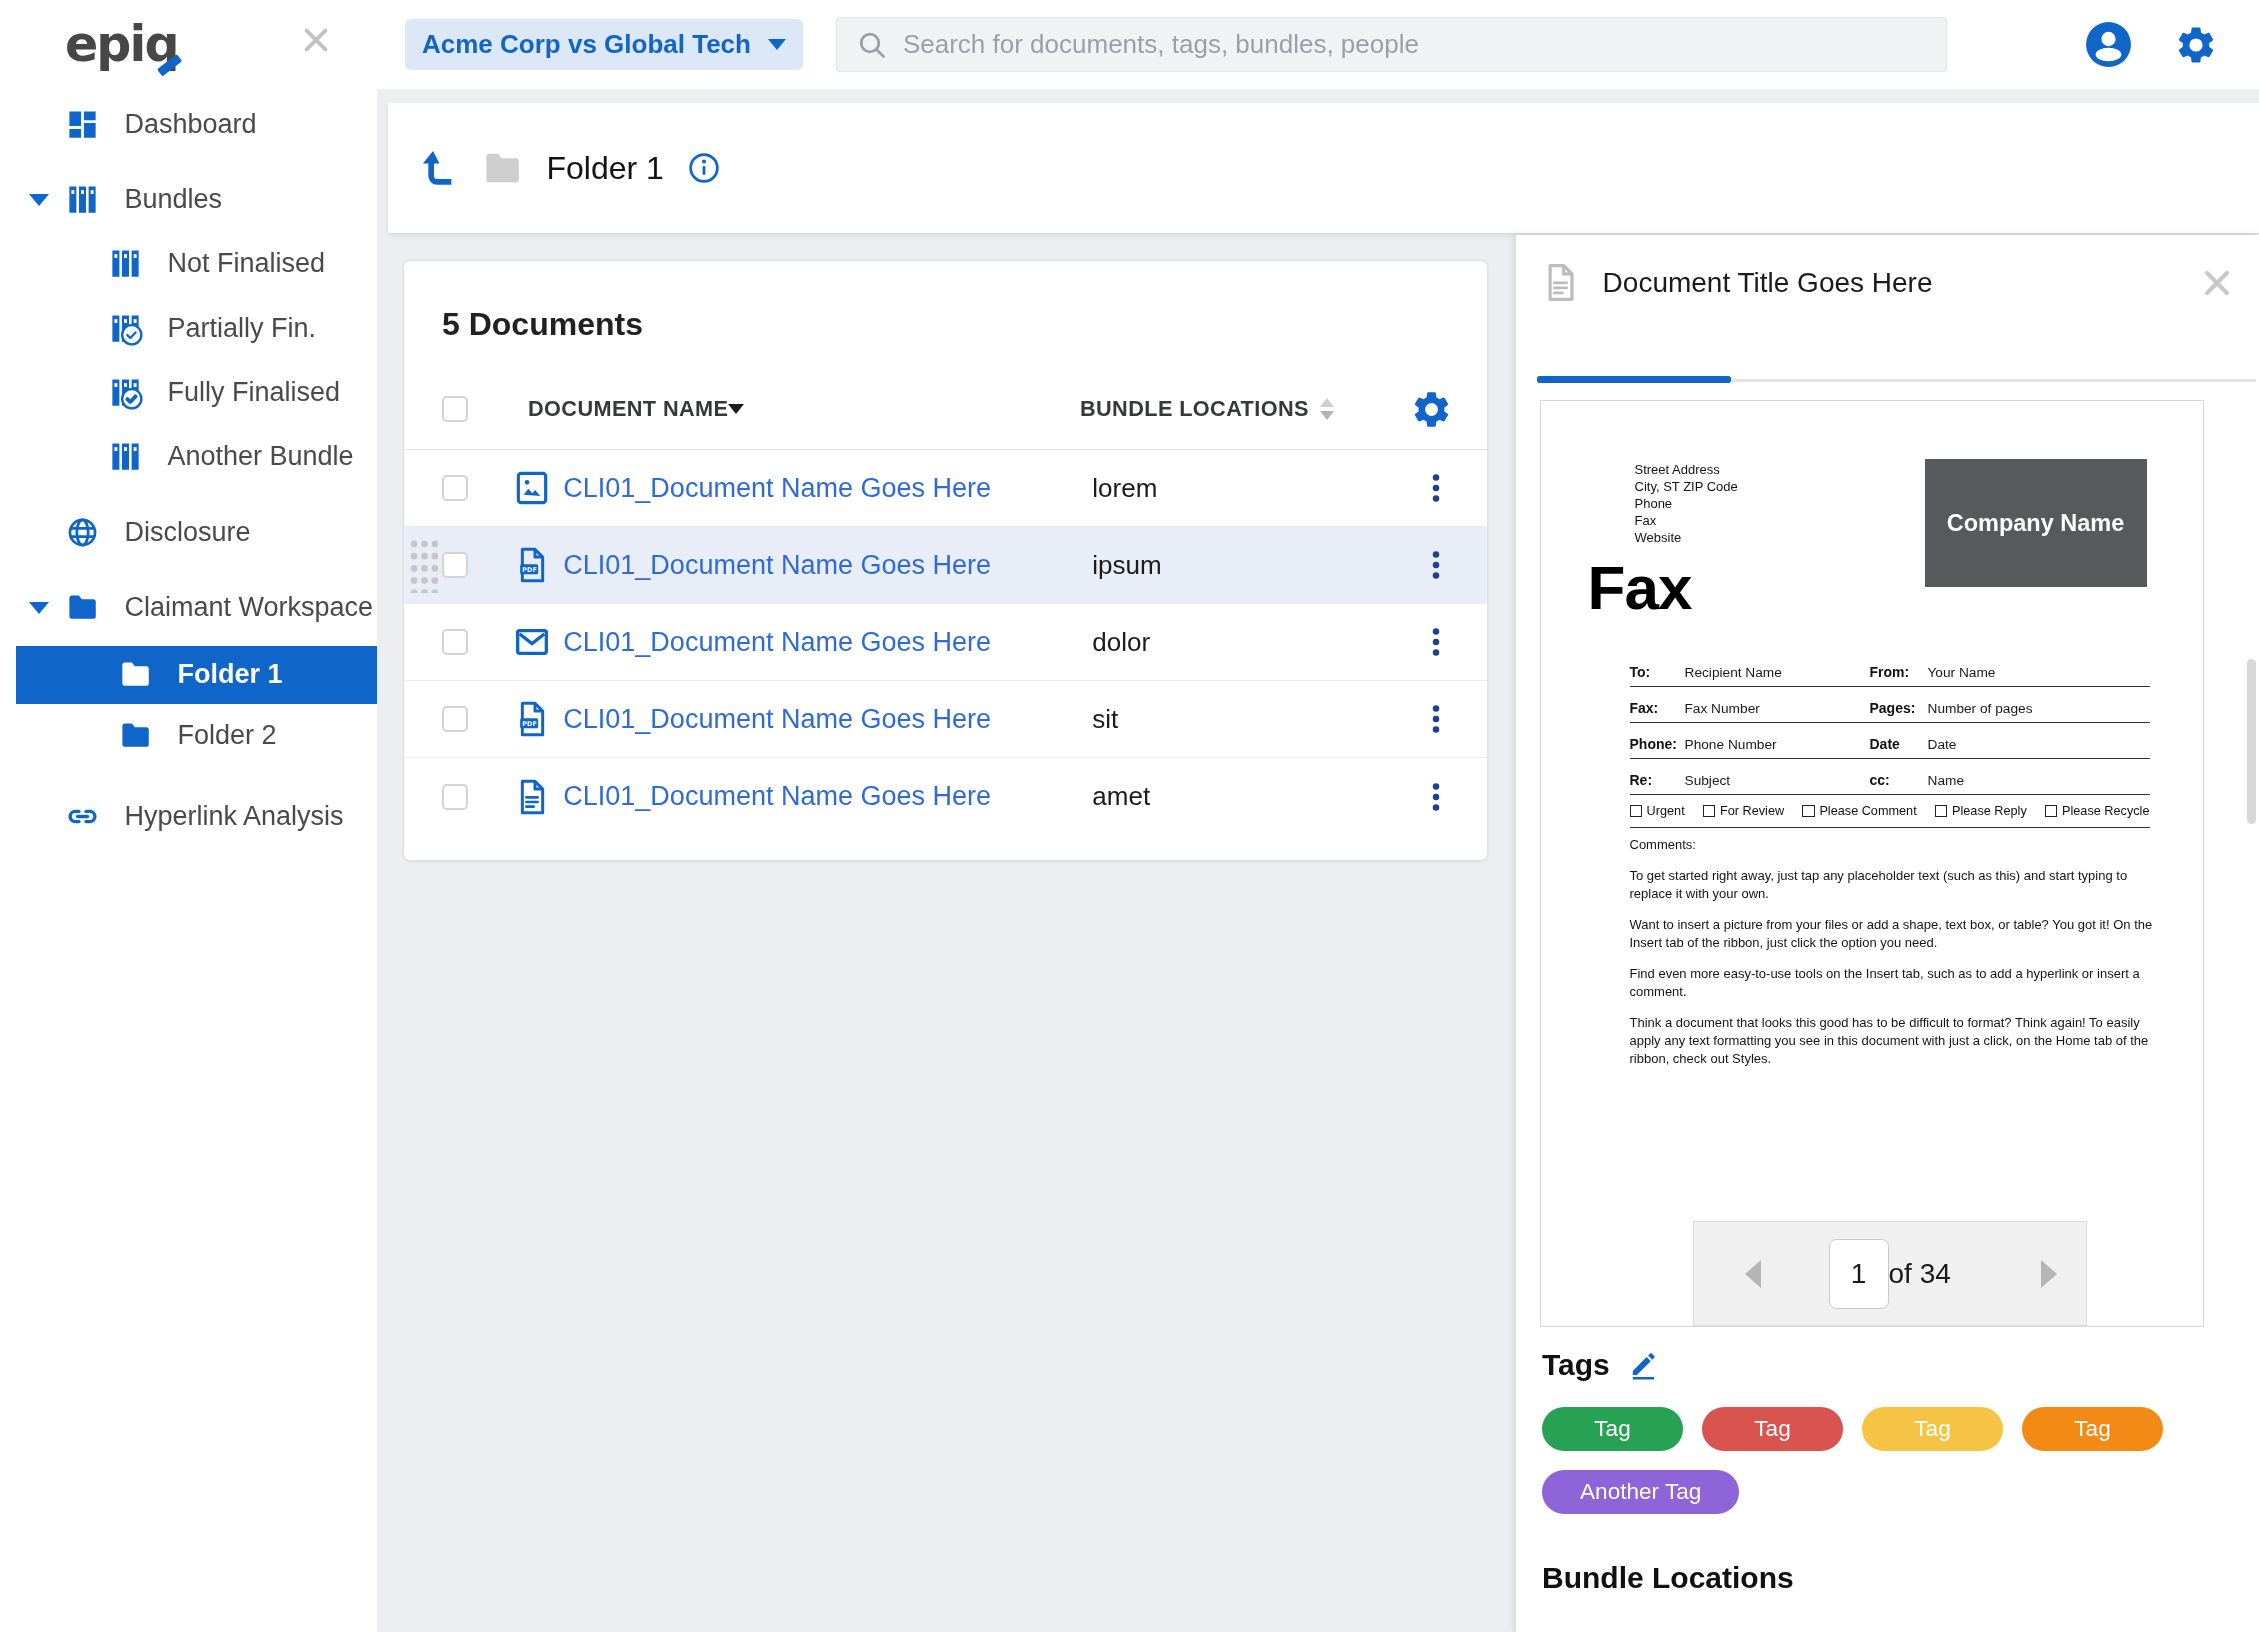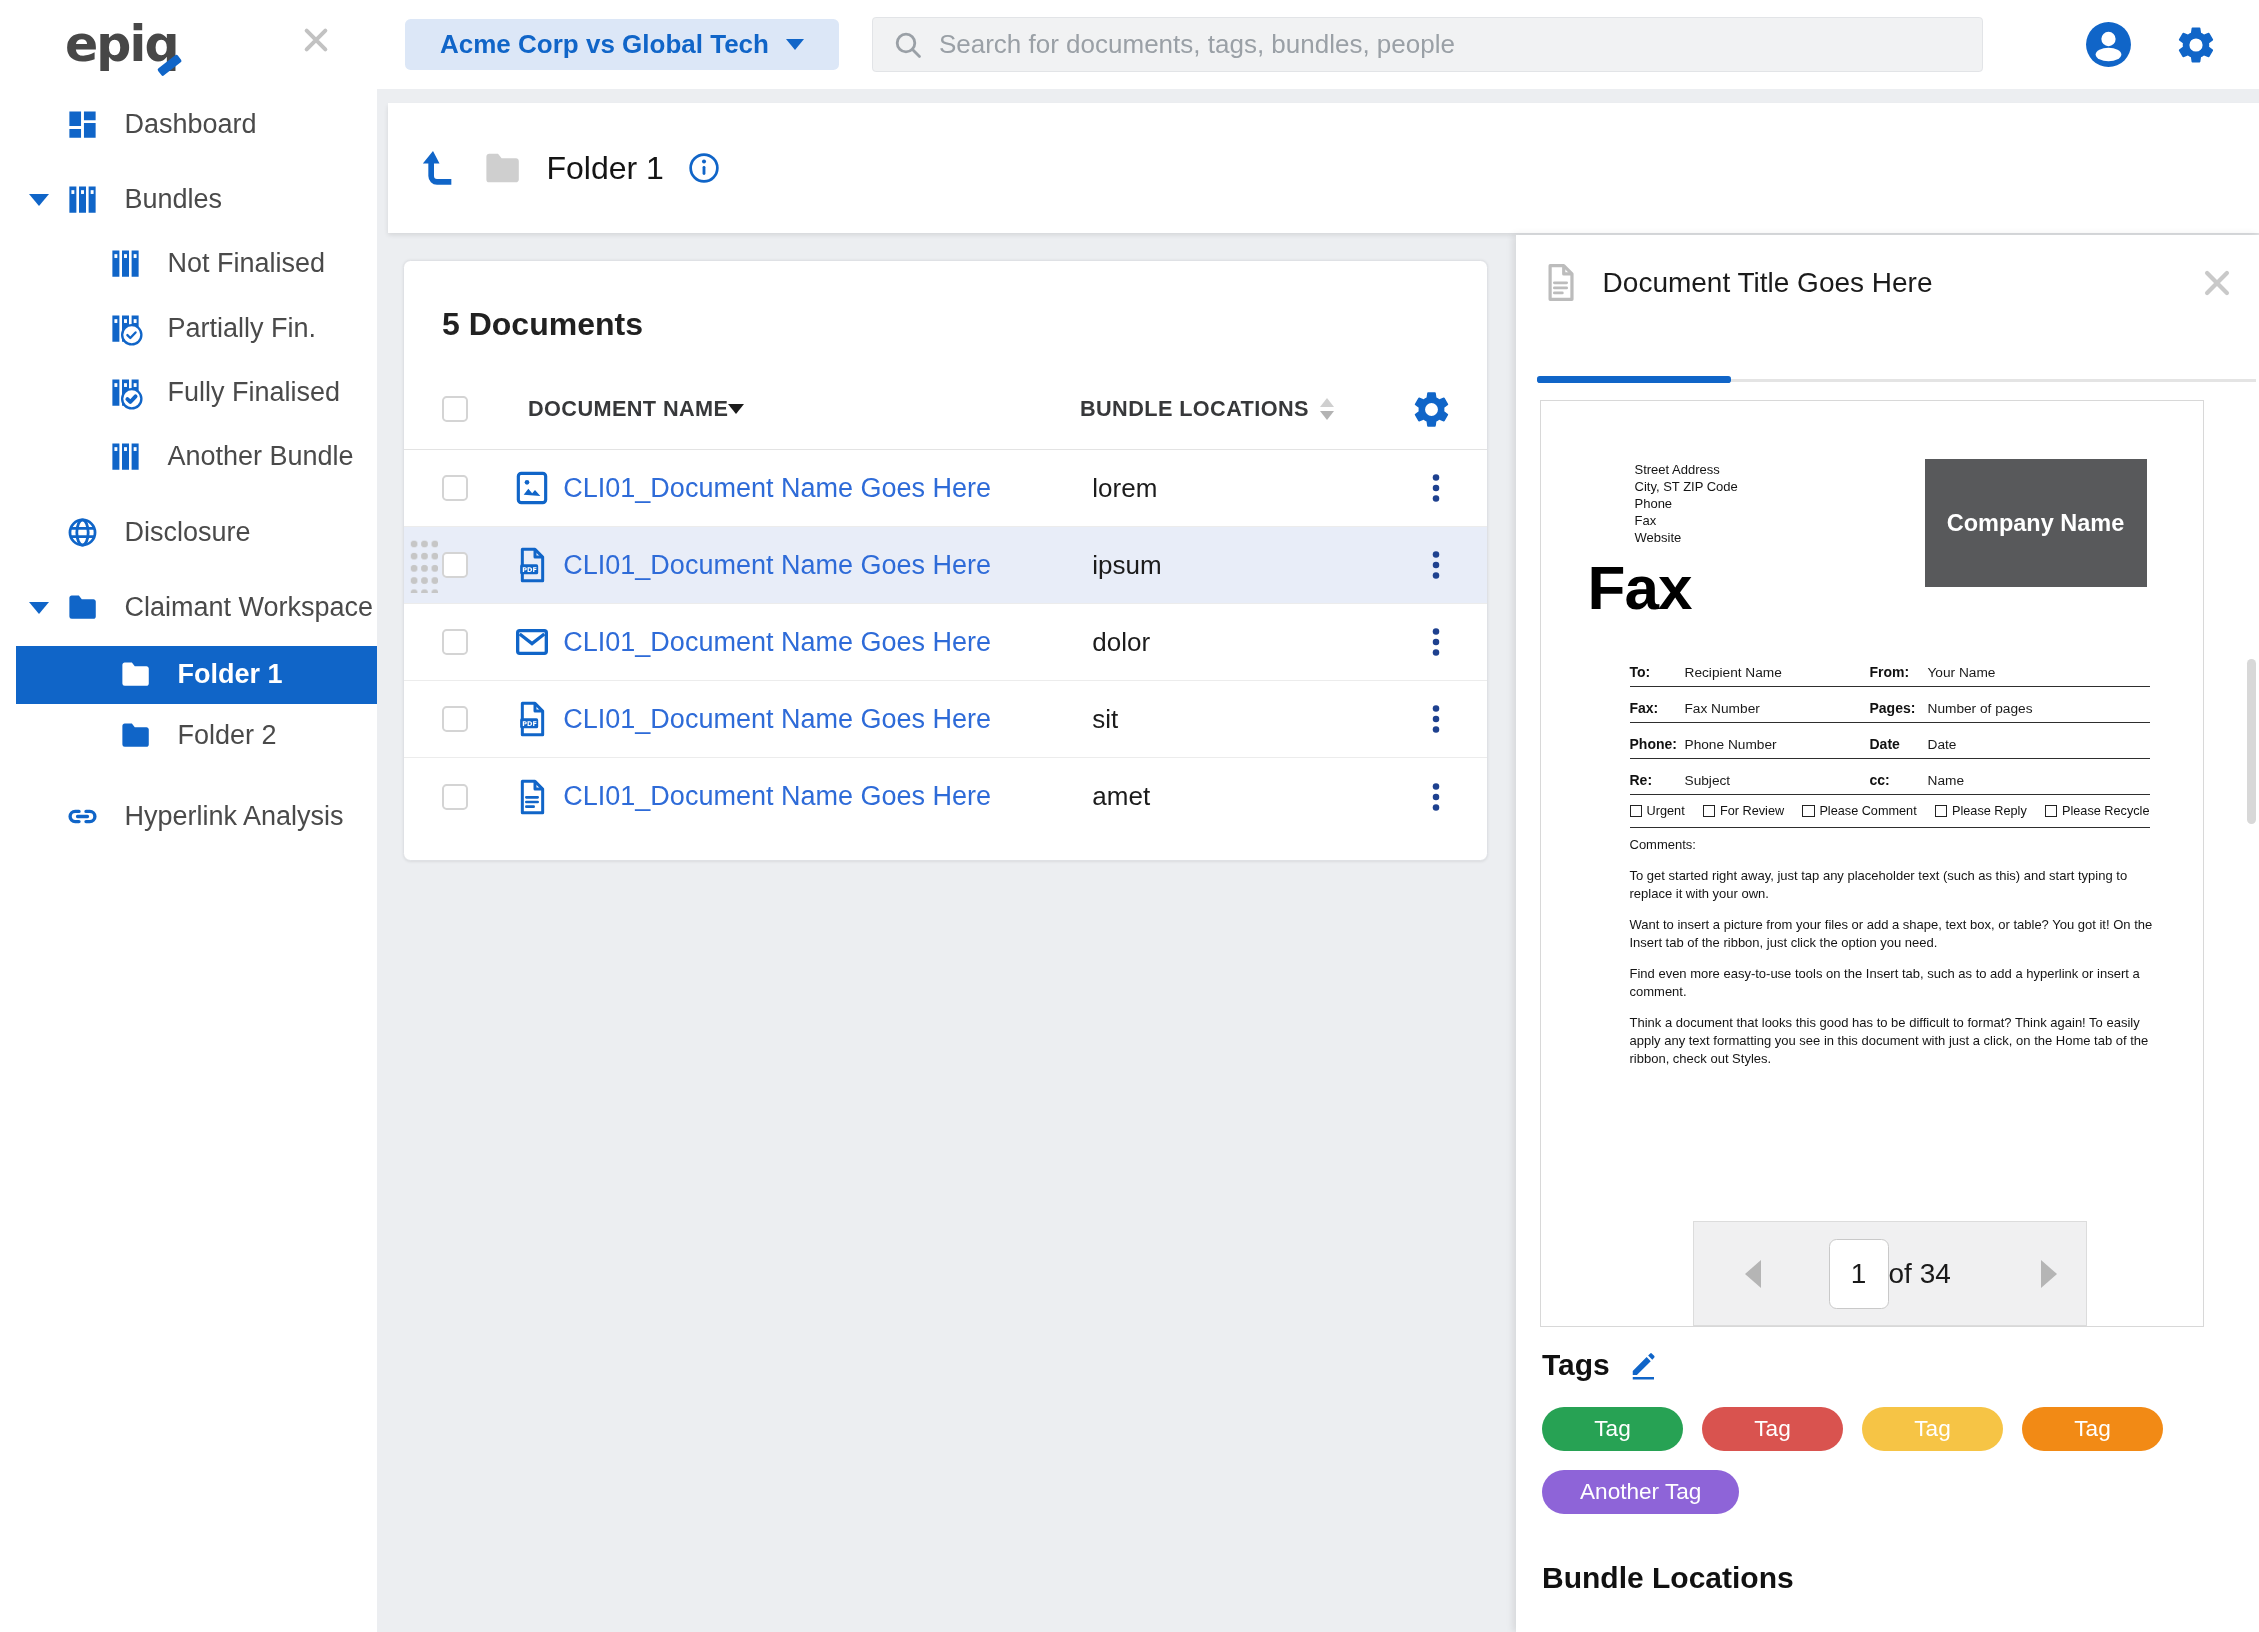--- a/index.html
+++ b/index.html
@@ -32,21 +32,21 @@
   .nav-item.mt-sm { margin-top:5.6px; }
   .nav-arrow { position:absolute; left:13px; top:50%; margin-top:-5.6px; width:0; height:0;
                border-left:10.4px solid transparent; border-right:10.4px solid transparent;
                border-top:12.2px solid #1065C8; }
   .nav-item.selected { background:#1065C8; color:#fff; font-weight:700; height:58px; }
   .nav-item.selected .nav-ico { color:#fff; }
 
   
   #topbar { position:absolute; left:377px; top:0; width:1883px; height:89px; background:#fff;
             display:flex; align-items:center; padding-left:28px; z-index:4; }
-  .case-chip { height:51px; display:flex; align-items:center; gap:17px; padding:0 35px;
+  .case-chip { height:51px; display:flex; align-items:center; gap:17px; padding:0 17px;
                background:#DCE7F7; border:none; border-radius:5.6px; cursor:pointer;
                font-size:26px; font-weight:700; color:#1065C8; font-family:inherit; }
   .chip-caret { width:0; height:0; border-left:9.4px solid transparent; border-right:9.4px solid transparent;
                 border-top:11.3px solid #1065C8; }
   .search-box { margin-left:33px; width:1111px; height:55px; background:#F1F2F3;
                 border:0.9px solid #E2E4E7; border-radius:3.8px; display:flex; align-items:center;
                 padding:0 19px; gap:15px; }
   .search-box .s-ico { width:32px; height:32px; color:#9aa0a6; flex:0 0 32px; }
   .search-box input { flex:1; border:none; background:transparent; outline:none; font-size:26px;
                       color:#3c4043; font-family:inherit; }

